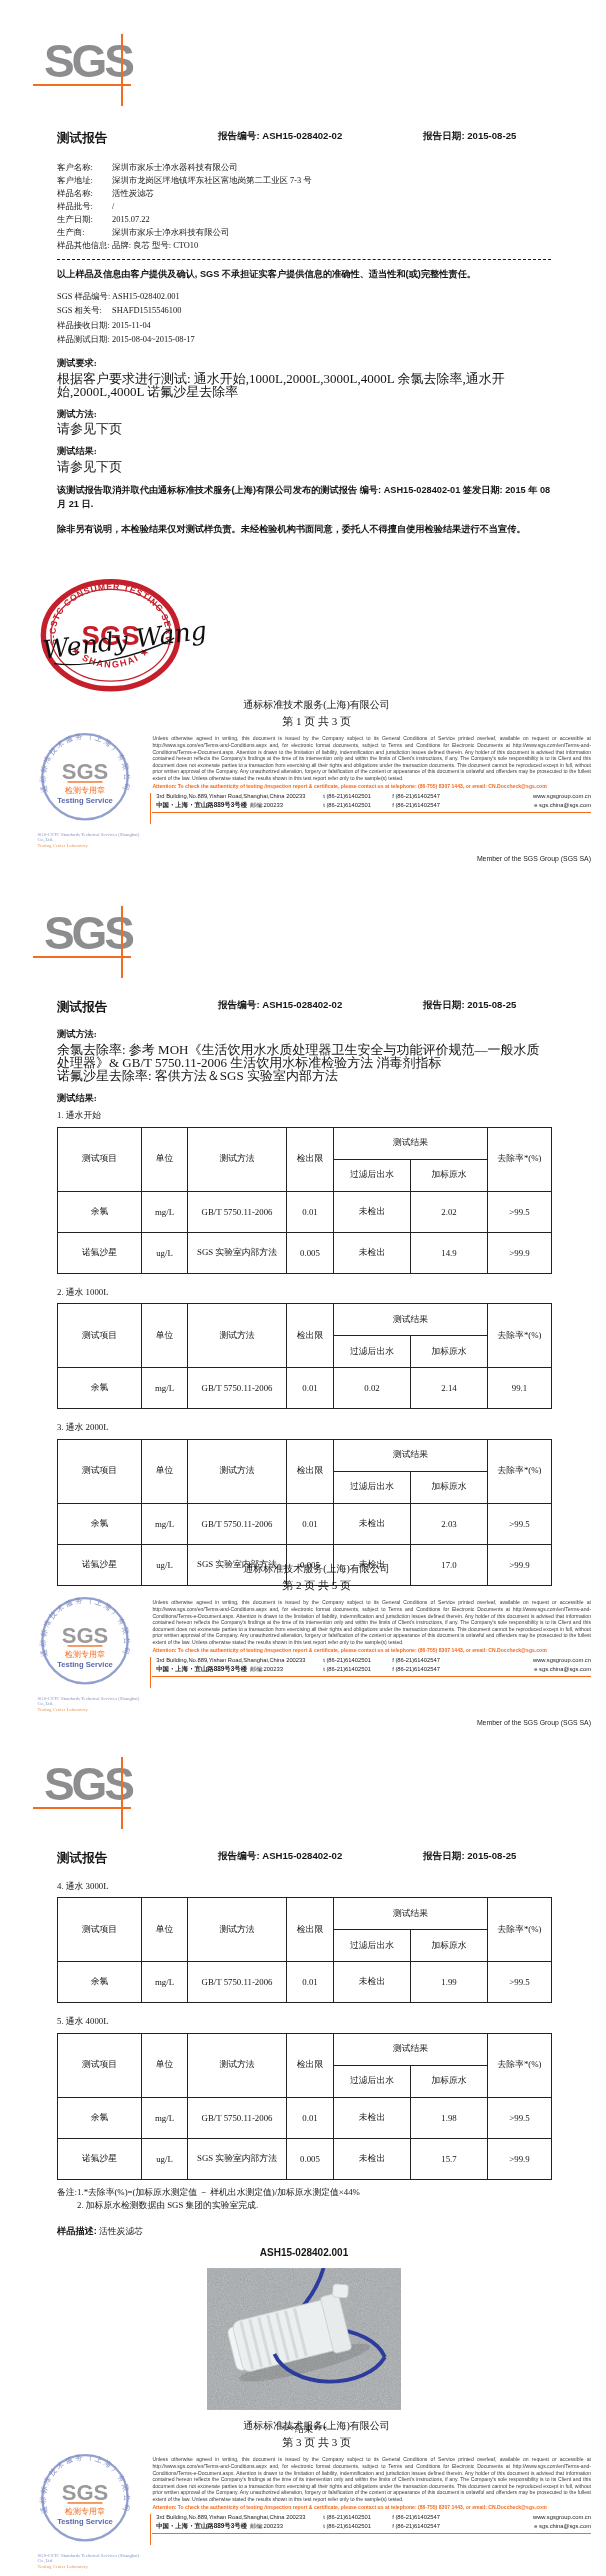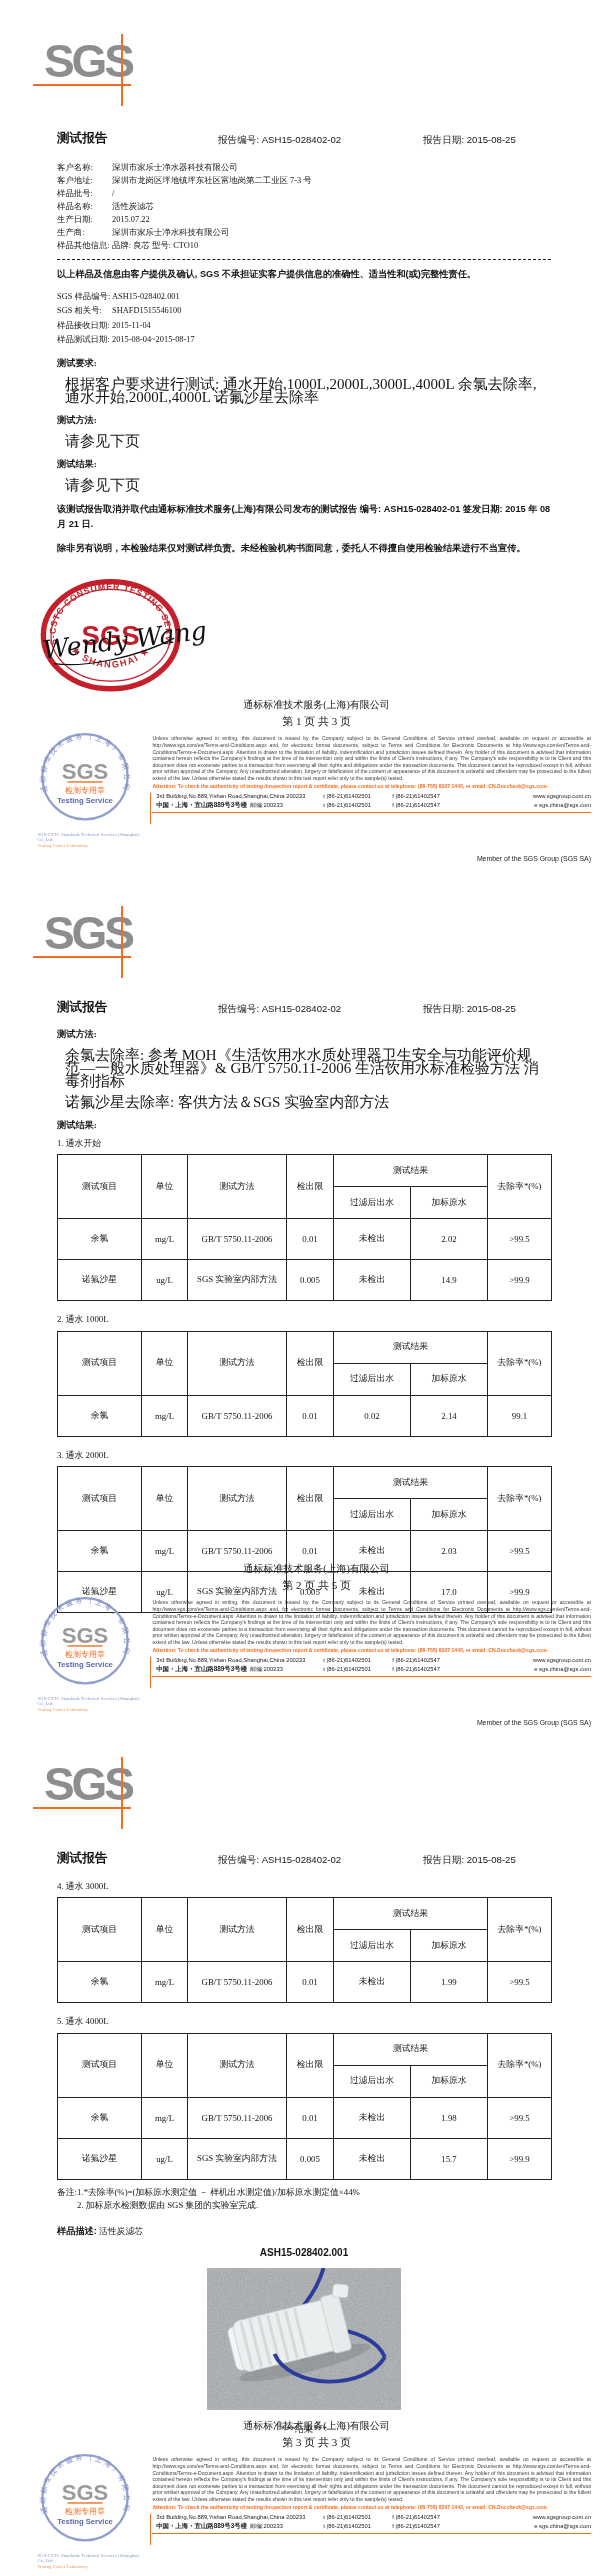--- a/index.html
+++ b/index.html
@@ -14,37 +14,37 @@
   #p3 .content{padding-top:121px}
 
   
   .sgs-logo{position:absolute;width:96px;height:73px;left:44px}
   #p1 .sgs-logo{top:37px}#p2 .sgs-logo{top:29px}#p3 .sgs-logo{top:31px}
   .sgs-letters{position:absolute;left:0;top:0;font-family:"Liberation Sans","DejaVu Sans",sans-serif;font-weight:bold;font-size:46px;line-height:49px;letter-spacing:-3.1px;color:#8d8d90}
   .sgs-vline{position:absolute;left:77px;top:-3.1px;width:1.5px;height:72px;background:#f26c21}
   .sgs-hline{position:absolute;left:-11.5px;top:47px;width:98px;height:1.5px;background:#f26c21}
 
   
-  .report-header{display:flex;align-items:flex-end}
+  .report-header{display:flex;align-items:flex-start}
   .rh-title{font-family:"Liberation Sans","DejaVu Sans",sans-serif;font-weight:bold;font-size:12.6px;width:161px}
-  .rh-no,.rh-date{font-family:"Liberation Sans","DejaVu Sans",sans-serif;font-weight:normal;font-size:9.6px}
+  .rh-no,.rh-date{font-family:"Liberation Sans","DejaVu Sans",sans-serif;font-weight:bold;font-size:9.6px}
   .rh-no{width:205px}
 
   
   .kv-list{margin-top:13.8px}
   .kv-row{display:grid;grid-template-columns:55px 1fr;font-size:8.4px;line-height:13px}
   .kv-label{white-space:nowrap}
   .kv-list.wide .kv-row{line-height:14.2px}
   .kv-list.wide{margin-top:9.2px}
 
   .rule-dashed{border-top:1.5px dashed #1a1a1a;margin:7.7px 0 6.1px}
   .b-note{font-family:"Liberation Sans","DejaVu Sans",sans-serif;font-weight:bold;font-size:9.2px;line-height:14.5px;margin:0}
   .b-note.mt{margin-top:10px}
   .sec-label{font-family:Liberation Serif, serif;font-weight:bold;font-size:9.2px;margin:10px 0 1.5px}
-  .body-line{font-size:15px;line-height:13px;margin:8px}
+  .body-line{font-size:13px;line-height:13px;margin:0}
 
   
   .red-stamp{position:absolute;left:38px;top:577px;width:161px;height:122px}
   .red-stamp svg{overflow:visible}
 
   
   .tbl-title{font-size:8.8px;margin:13px 0 4.6px}
   .tbl-title.first{margin-top:5.4px}
   .rtable{border-collapse:collapse;width:494px;table-layout:fixed;font-size:8.8px;text-align:center}
   .rtable th,.rtable td{border:0.8px solid #222;font-weight:normal;padding:1.5px;vertical-align:middle}
@@ -101,26 +101,26 @@
       <div class="kv-list">
           <div class="kv-row">
             <span class="kv-label">客户名称:</span>
             <span class="kv-value">深圳市家乐士净水器科技有限公司</span>
           </div>
           <div class="kv-row">
             <span class="kv-label">客户地址:</span>
             <span class="kv-value">深圳市龙岗区坪地镇坪东社区富地岗第二工业区 7-3 号</span>
           </div>
           <div class="kv-row">
+            <span class="kv-label">样品名称:</span>
+            <span class="kv-value">活性炭滤芯</span>
+          </div>
+          <div class="kv-row">
             <span class="kv-label">样品批号:</span>
             <span class="kv-value">/</span>
-          </div>
-          <div class="kv-row">
-            <span class="kv-label">样品名称:</span>
-            <span class="kv-value">活性炭滤芯</span>
           </div>
           <div class="kv-row">
             <span class="kv-label">生产日期:</span>
             <span class="kv-value">2015.07.22</span>
           </div>
           <div class="kv-row">
             <span class="kv-label">生产商:</span>
             <span class="kv-value">深圳市家乐士净水科技有限公司</span>
           </div>
           <div class="kv-row">

